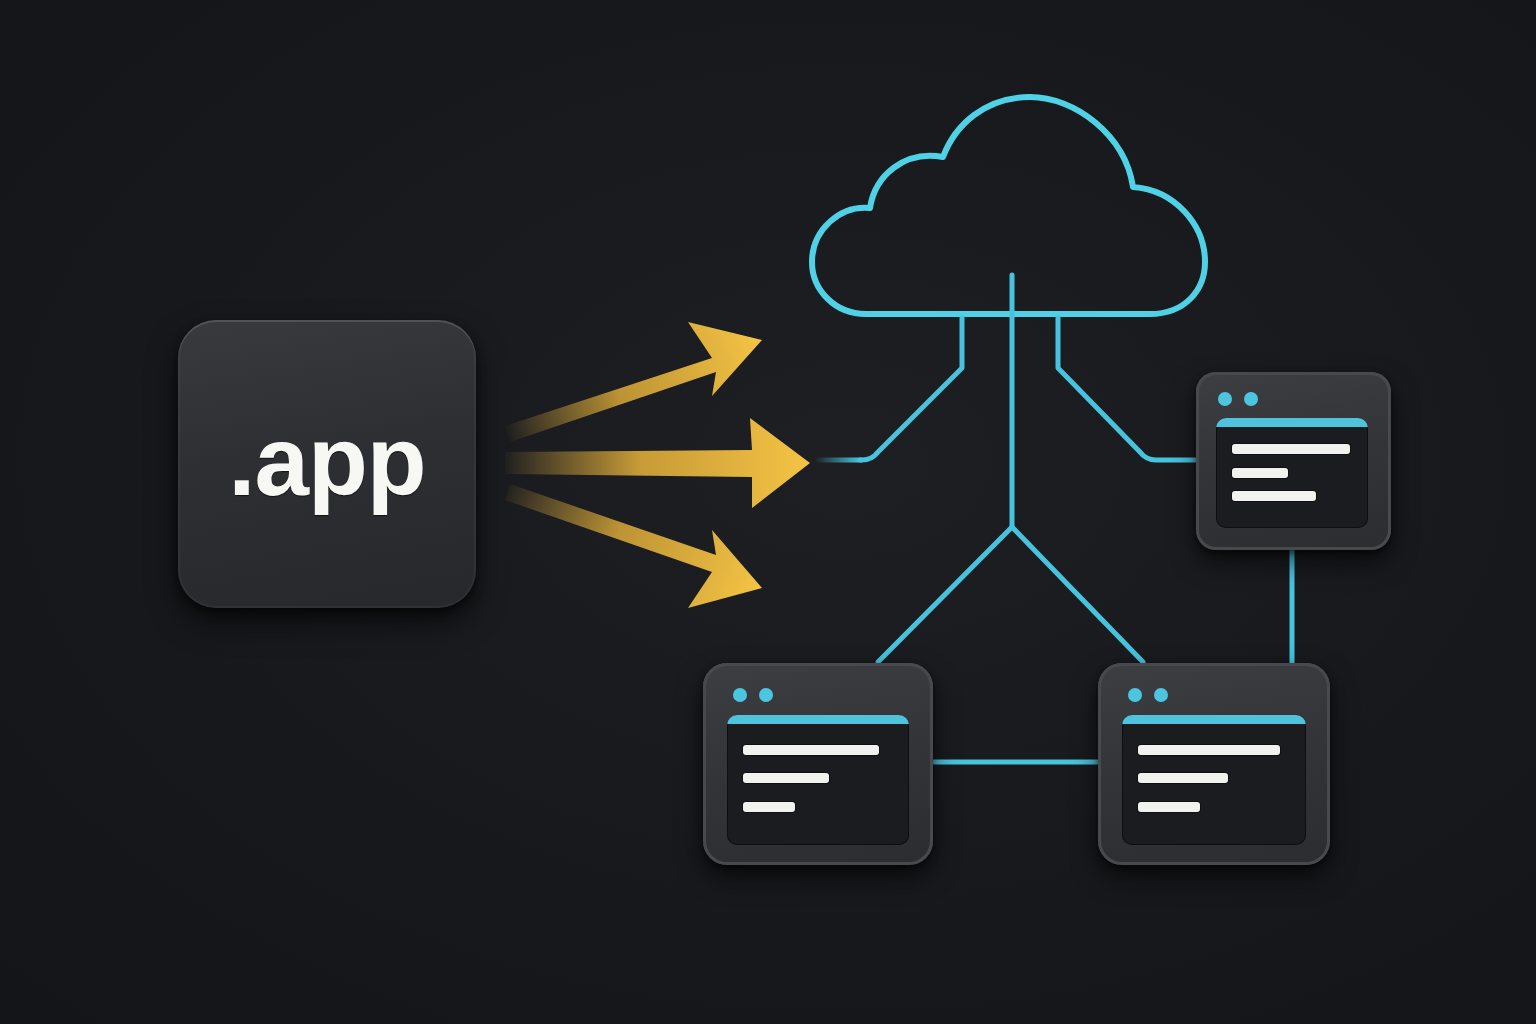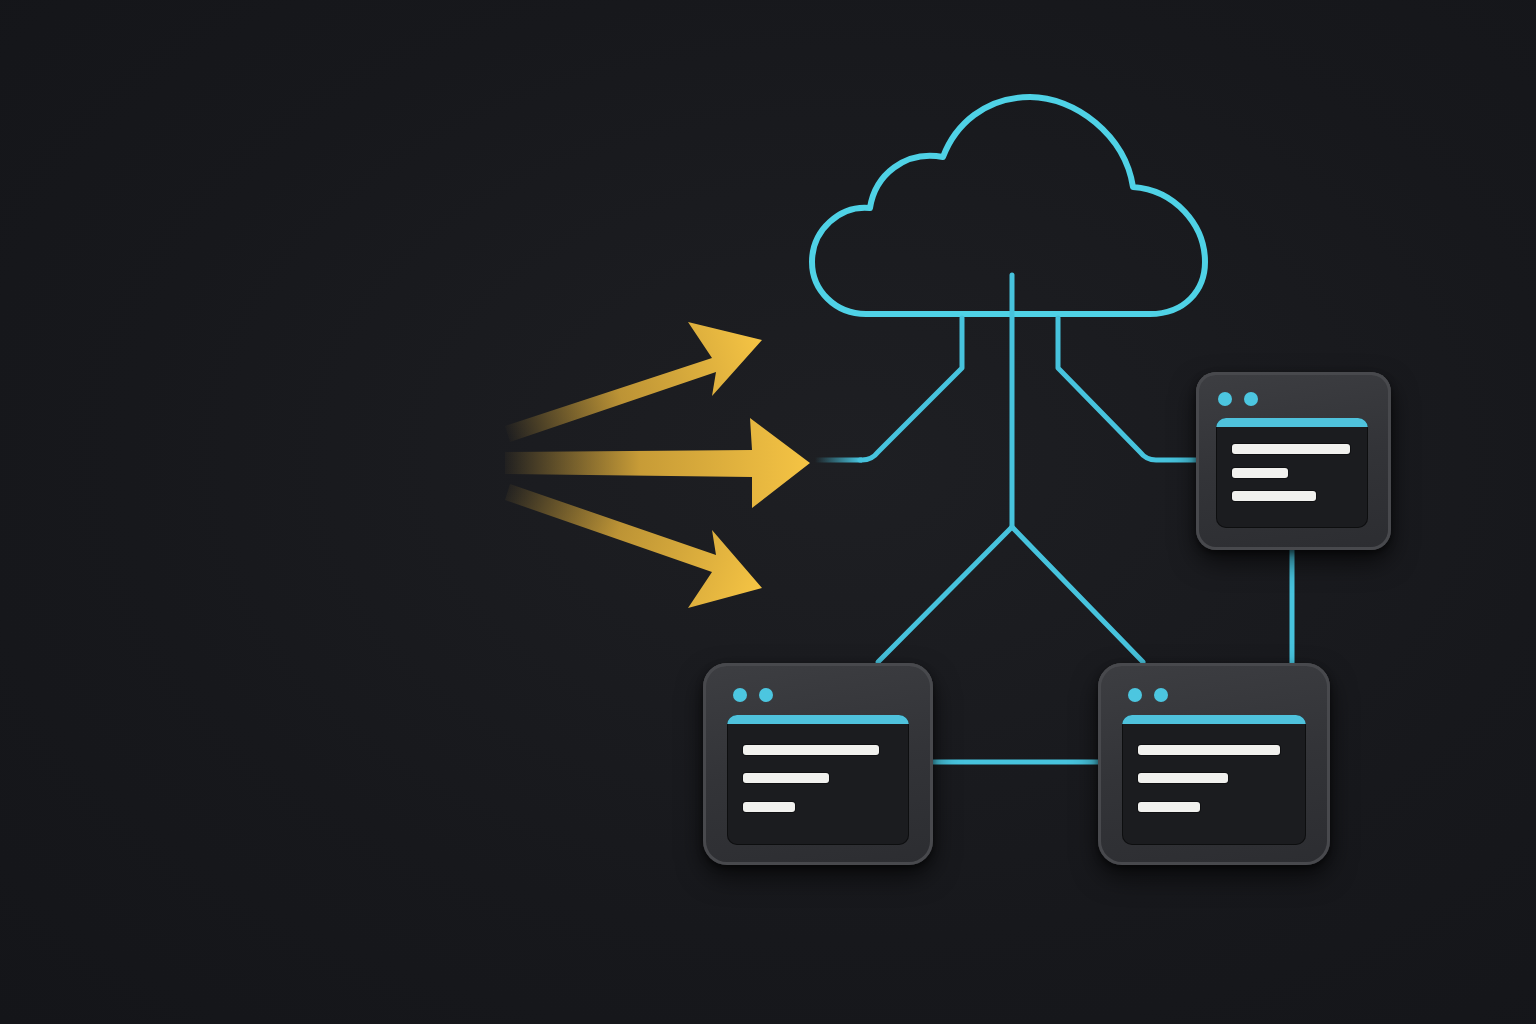--- a/index.html
+++ b/index.html
@@ -177,20 +177,23 @@
       <path d="M 510 484
                L 716 555
                L 712 530
                L 762 588
                L 688 608
                L 712 572
                L 505 500 Z" fill="url(#arrowFadeDown)"></path>
     </g>
   </svg>
 
+  <div class="app-tile">
+    <span class="app-label">.app</span>
+  </div>
 
   <div class="node" style="left:1196px; top:372px; width:195px; height:178px; border-radius:20px;">
 
     <div class="dots" style="left:22px; top:20px;">
       <span class="dot"></span>
       <span class="dot"></span>
     </div>
     <div class="screen" style="left:20px; top:46px; width:152px; height:110px;">
       <div class="titlebar"></div>
       <div class="line" style="top:26px; width:118px;"></div>

